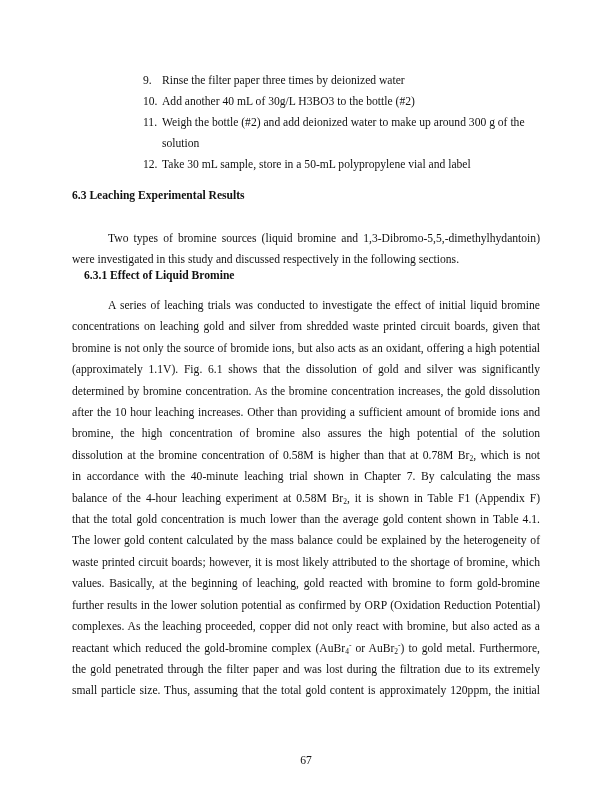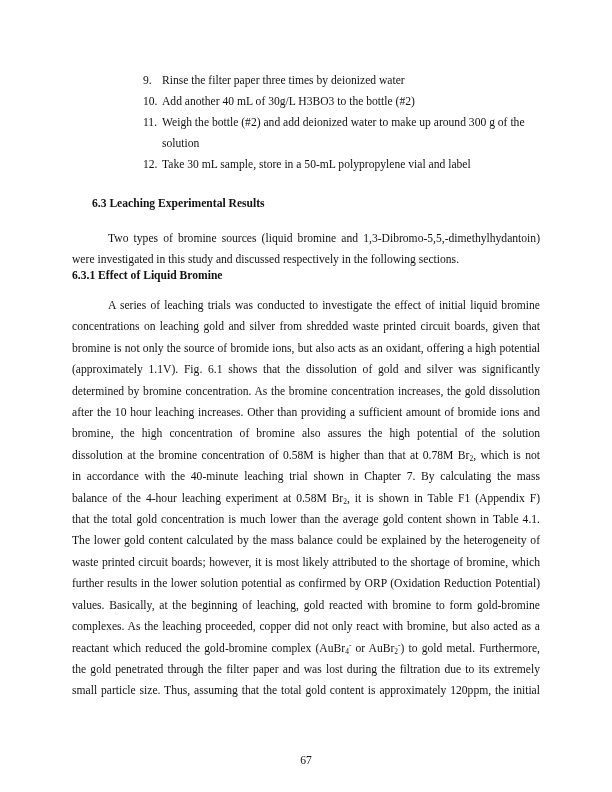--- a/index.html
+++ b/index.html
@@ -42,22 +42,22 @@
       top: 0;
     }
     .heading {
       position: absolute;
       left: 72px;
       font-weight: bold;
       line-height: 16px;
       margin: 0;
       font-size: 11.6px;
     }
-    .h-63 { top: 196px; margin-left: 20px; }
-    .h-631 { top: 268px; }
+    .h-63 { top: 188px; }
+    .h-631 { top: 268px; margin-left: 12px; }
     .para {
       position: absolute;
       left: 72px;
       width: 468px;
       margin: 0;
       line-height: 21.4px;
       text-align: justify;
       text-indent: 36px;
     }
     .para .line {
@@ -130,22 +130,22 @@
     <span class="line">(approximately 1.1V). Fig. 6.1 shows that the dissolution of gold and silver was significantly</span>
     <span class="line">determined by bromine concentration. As the bromine concentration increases, the gold dissolution</span>
     <span class="line">after the 10 hour leaching increases. Other than providing a sufficient amount of bromide ions and</span>
     <span class="line">bromine, the high concentration of bromine also assures the high potential of the solution</span>
     <span class="line"><span>dissolution at the bromine concentration of 0.58M is higher than that at 0.78M Br</span><sub>2</sub><span>, which is not</span></span>
     <span class="line">in accordance with the 40-minute leaching trial shown in Chapter 7. By calculating the mass</span>
     <span class="line"><span>balance of the 4-hour leaching experiment at 0.58M Br</span><sub>2</sub><span>, it is shown in Table F1 (Appendix F)</span></span>
     <span class="line">that the total gold concentration is much lower than the average gold content shown in Table 4.1.</span>
     <span class="line">The lower gold content calculated by the mass balance could be explained by the heterogeneity of</span>
     <span class="line">waste printed circuit boards; however, it is most likely attributed to the shortage of bromine, which</span>
+    <span class="line">values. Basically, at the beginning of leaching, gold reacted with bromine to form gold-bromine</span>
     <span class="line">further results in the lower solution potential as confirmed by ORP (Oxidation Reduction Potential)</span>
-    <span class="line">values. Basically, at the beginning of leaching, gold reacted with bromine to form gold-bromine</span>
     <span class="line">complexes. As the leaching proceeded, copper did not only react with bromine, but also acted as a</span>
     <span class="line"><span>reactant which reduced the gold-bromine complex (AuBr</span><sub>4</sub><sup>-</sup><span> or AuBr</span><sub>2</sub><sup>-</sup><span>) to gold metal. Furthermore,</span></span>
     <span class="line">the gold penetrated through the filter paper and was lost during the filtration due to its extremely</span>
     <span class="line">small particle size. Thus, assuming that the total gold content is approximately 120ppm, the initial</span>
   </div>
 
   <div class="page-number">67</div>
 
 </div>
 

